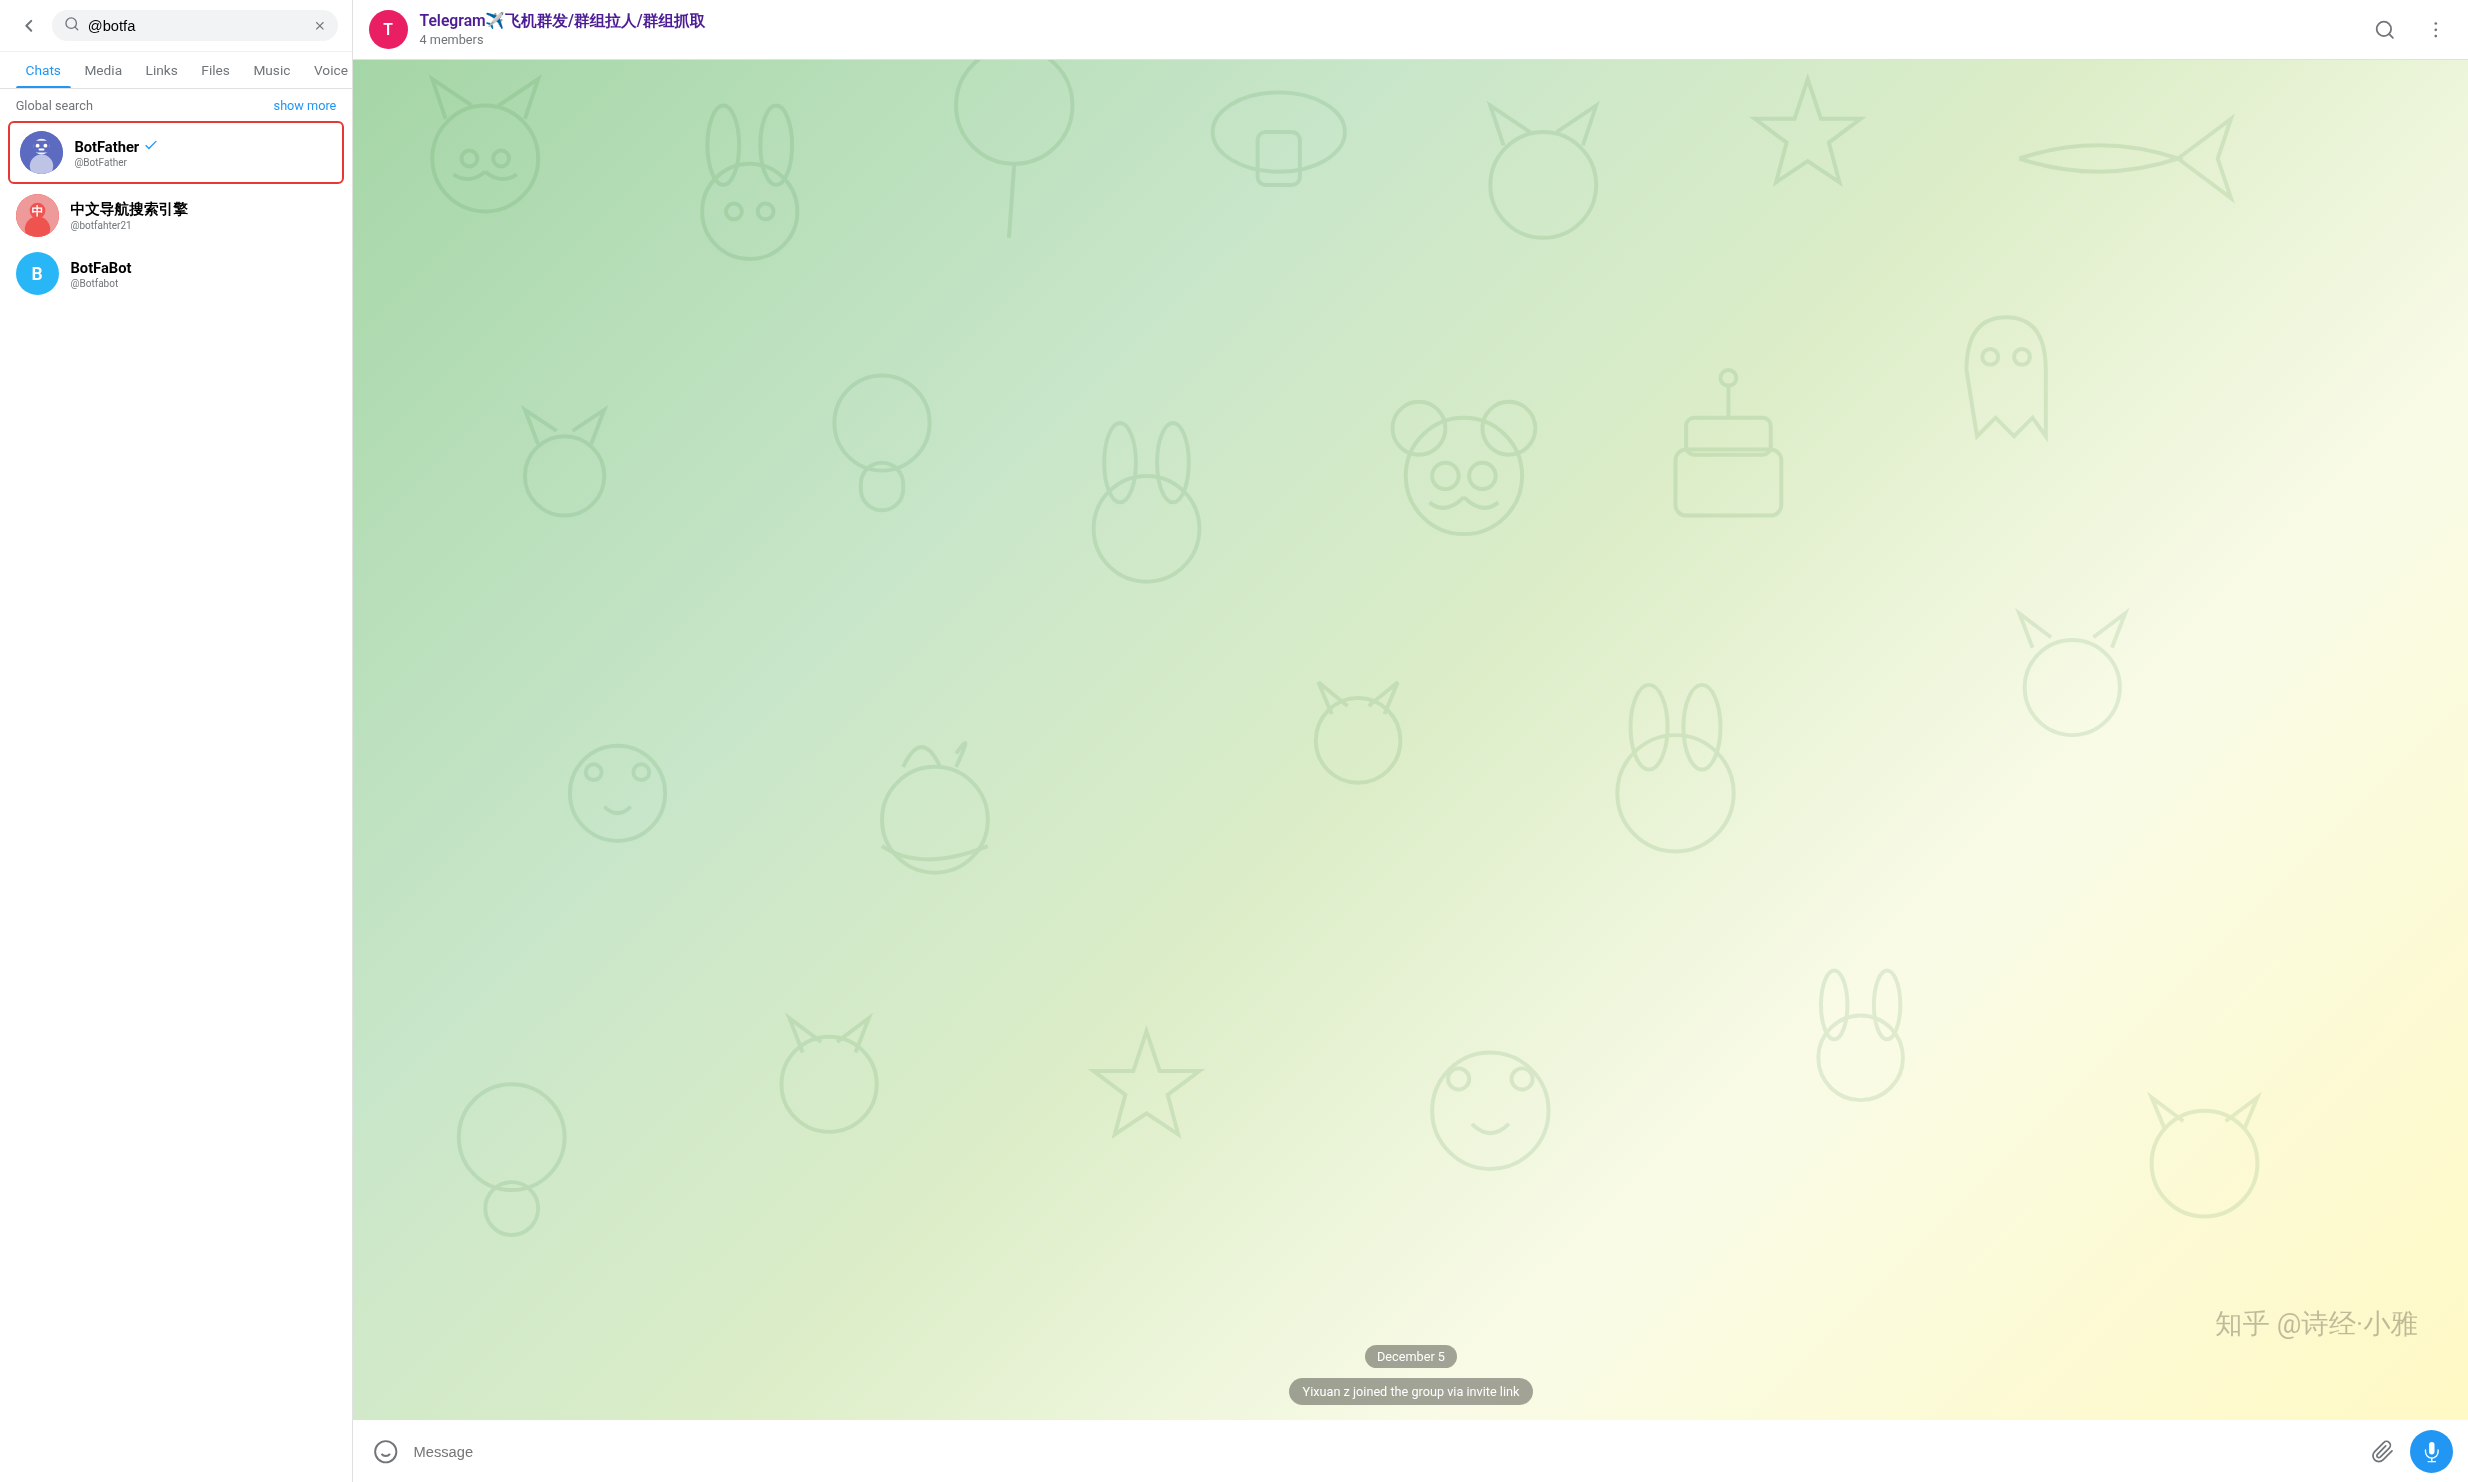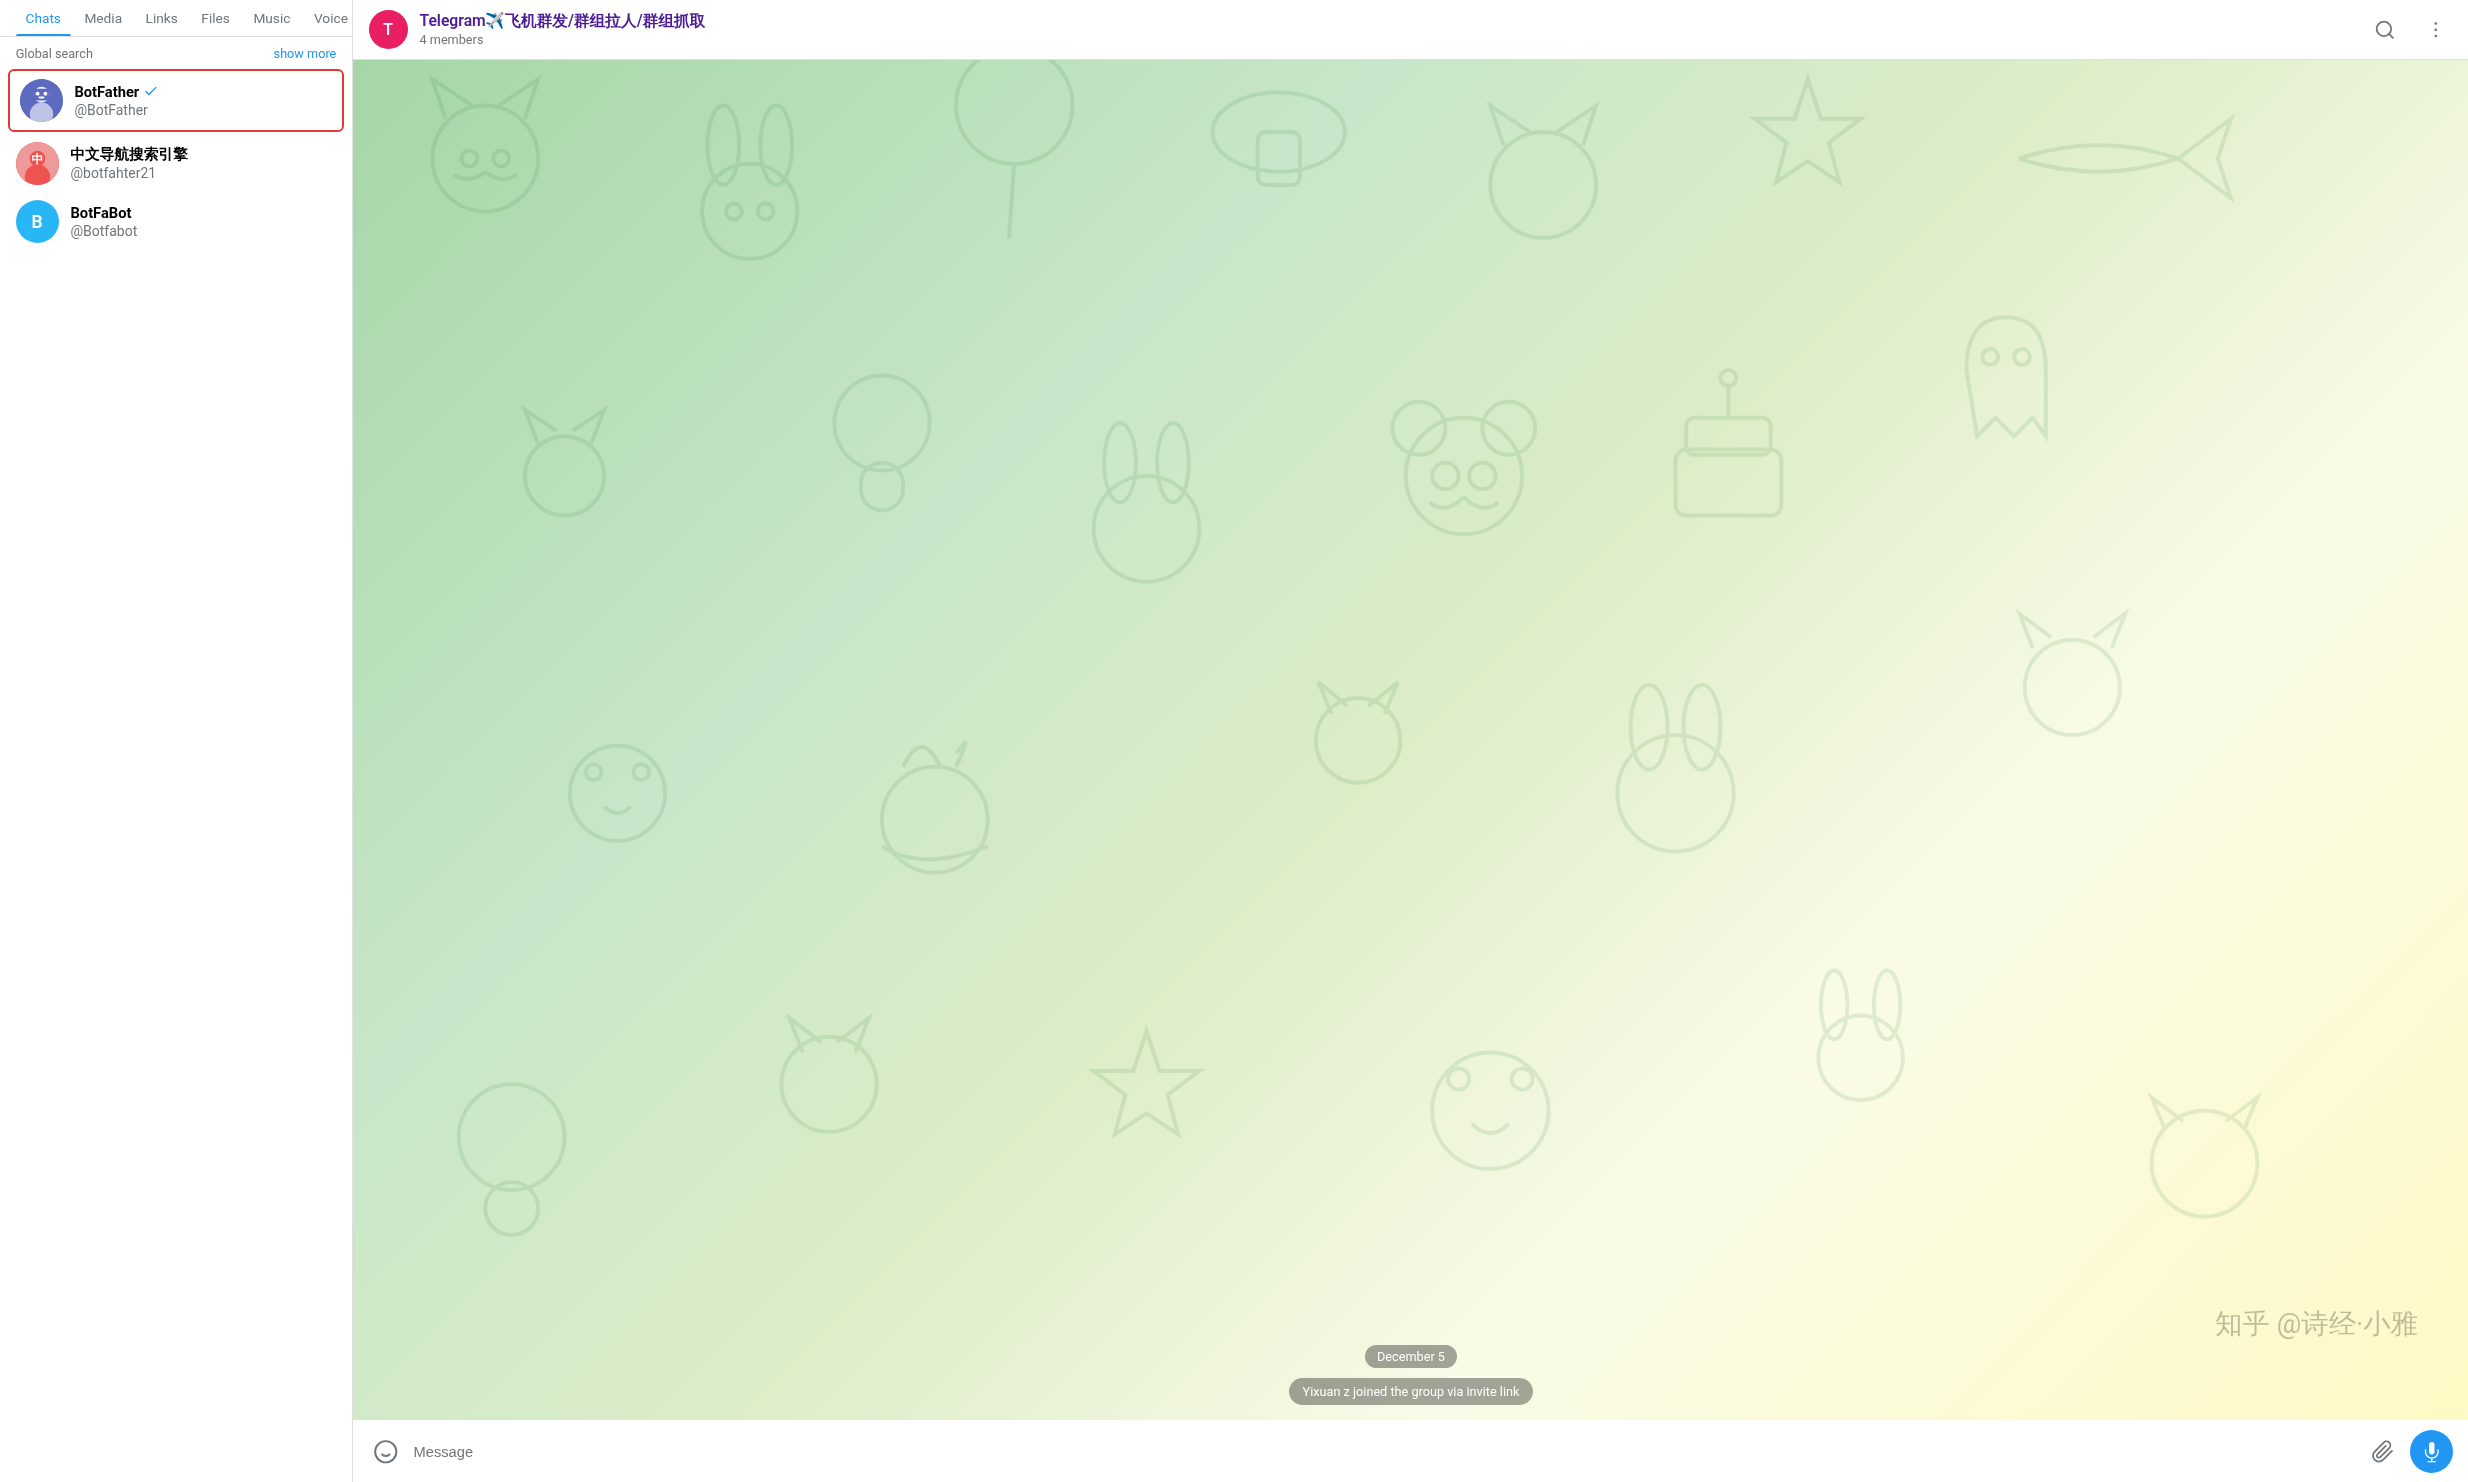--- a/index.html
+++ b/index.html
@@ -174,21 +174,21 @@
       align-items: center;
       gap: 3.9px;
     }
 
     .verified-icon {
       color: #2196f3;
       font-size: 13.7px;
     }
 
     .result-username {
-      font-size: 14px;
+      font-size: 10px;
       color: #707579;
       margin-top: 1px;
     }
 
     
     .right-panel {
       flex: 1;
       display: flex;
       flex-direction: column;
       position: relative;
@@ -366,20 +366,41 @@
       width: 100%;
       height: 100%;
       opacity: 0.12;
     }
   </style>
 </head>
 <body>
 
 <div class="left-panel">
 
+  <div class="search-bar">
+    <div class="back-btn">
+      <svg width="19.6" height="19.6" viewBox="0 0 24 24" fill="none" stroke="#707579" stroke-width="2.5" stroke-linecap="round" stroke-linejoin="round">
+        <polyline points="15 18 9 12 15 6"></polyline>
+      </svg>
+    </div>
+    <div class="search-input-wrapper">
+      <span class="search-icon">
+        <svg width="15.7" height="15.7" viewBox="0 0 24 24" fill="none" stroke="#707579" stroke-width="2" stroke-linecap="round" stroke-linejoin="round">
+          <circle cx="11" cy="11" r="8"></circle>
+          <line x1="21" y1="21" x2="16.65" y2="16.65"></line>
+        </svg>
+      </span>
+      <input type="text" value="@botfa" style="">
+      <span class="search-clear">
+        <svg width="13.7" height="13.7" viewBox="0 0 24 24" fill="#707579">
+          <path d="M19 6.41L17.59 5 12 10.59 6.41 5 5 6.41 10.59 12 5 17.59 6.41 19 12 13.41 17.59 19 19 17.59 13.41 12z"></path>
+        </svg>
+      </span>
+    </div>
+  </div>
 
   <div class="tabs">
     <div class="tab active">Chats</div>
     <div class="tab">Media</div>
     <div class="tab">Links</div>
     <div class="tab">Files</div>
     <div class="tab">Music</div>
     <div class="tab">Voice</div>
   </div>
 

